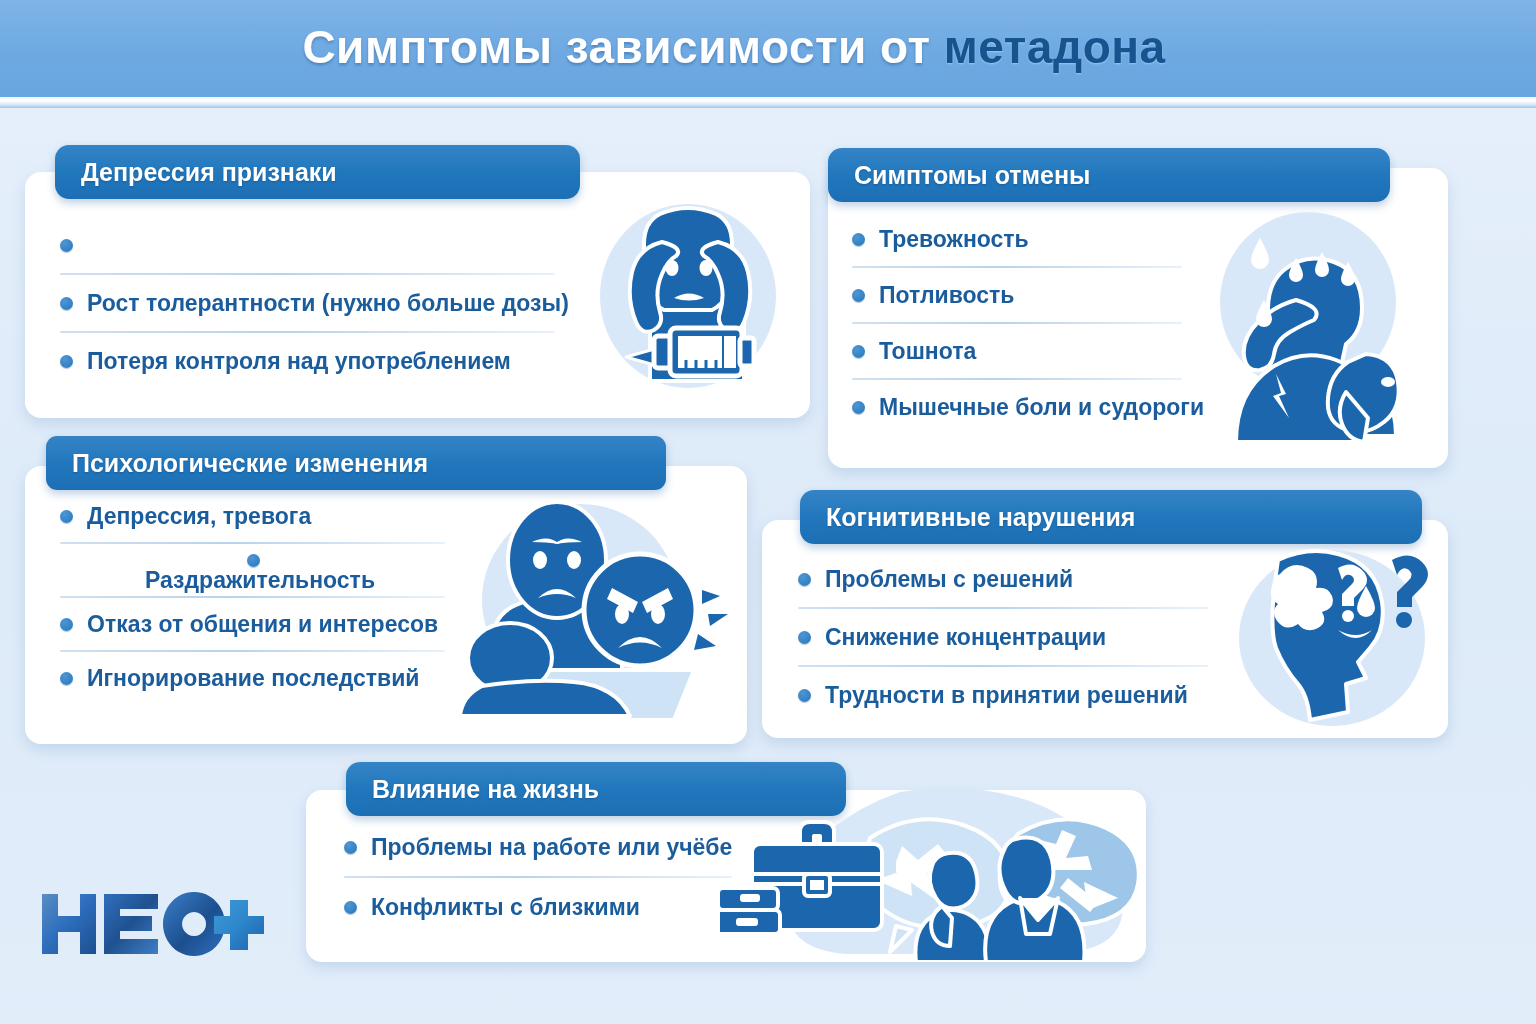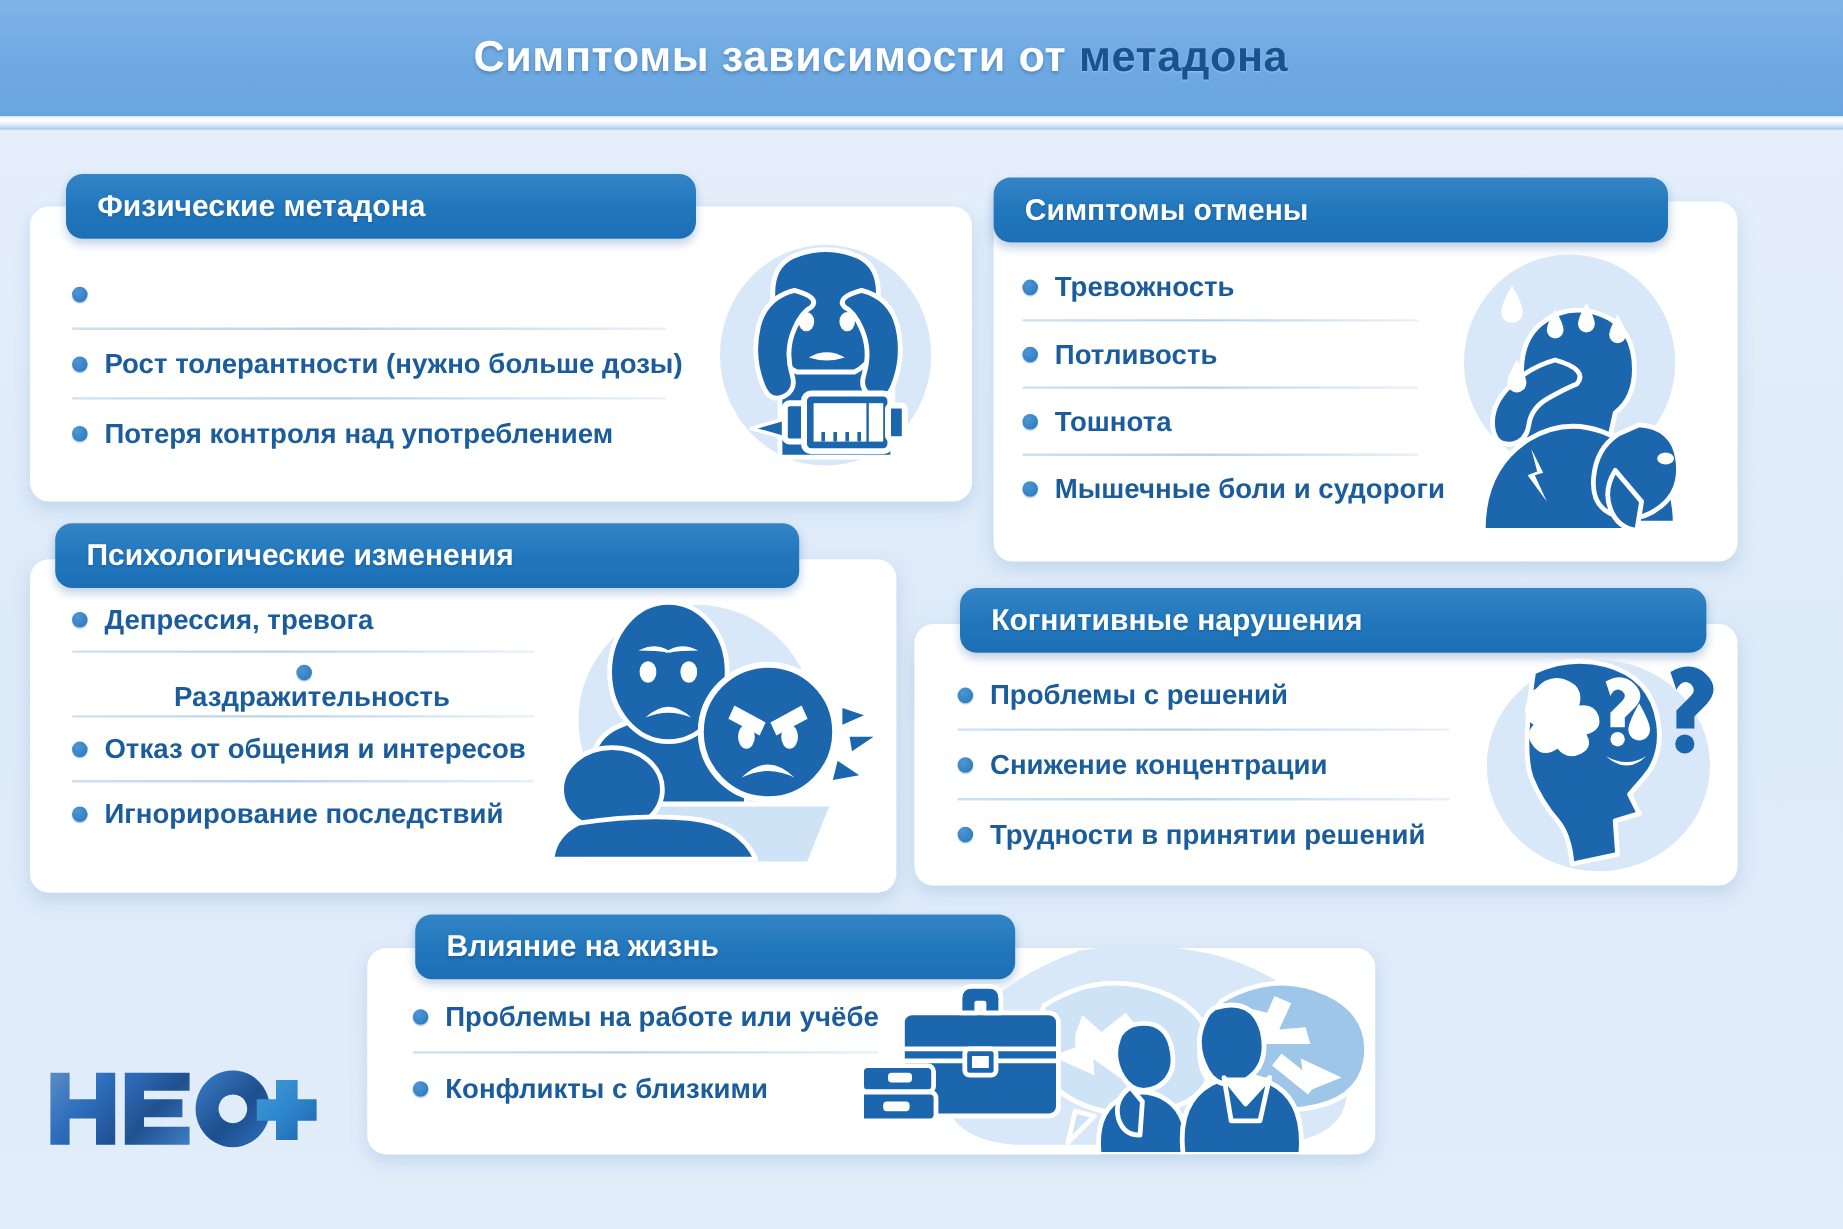--- a/index.html
+++ b/index.html
@@ -10,21 +10,21 @@
   }
   #page{position:relative;width:1536px;height:1024px;
     background:linear-gradient(180deg,#e6f0fb 0%,#ddeaf8 55%,#e2edfa 100%);}
 
   
   .header{position:absolute;left:0;top:0;width:1536px;height:97px;
     background:linear-gradient(180deg,#7fb4e7 0%,#6ea9e2 55%,#69a5e0 100%);}
   .header-strip{position:absolute;left:0;top:97px;width:1536px;height:11px;
     background:linear-gradient(180deg,#eef5fd 0%,#ffffff 35%,#cfe2f6 75%,#9cc5ea 100%);}
   .header-title{position:absolute;left:0;top:12px;width:1468px;text-align:center;
-    font-size:36px;font-weight:bold;letter-spacing:0.5px;line-height:70px;
+    font-size:46px;font-weight:bold;letter-spacing:0.5px;line-height:70px;
     color:#ffffff;text-shadow:0 2px 3px rgba(20,60,110,.35);white-space:nowrap;}
   .header-title .accent{color:#16538f;text-shadow:0 1px 2px rgba(255,255,255,.35);}
 
   
   .card{position:absolute;background:#ffffff;border-radius:16px;
     box-shadow:0 6px 14px rgba(90,140,195,.22);}
   .pill{position:absolute;height:54px;border-radius:14px;
     background:linear-gradient(180deg,#3484c6 0%,#2177bc 52%,#1d6fb4 100%);
     box-shadow:0 4px 8px rgba(40,100,165,.30);
     display:flex;align-items:center;padding:0 26px;box-sizing:border-box;}
@@ -55,21 +55,21 @@
 <div id="page">
 
   <div class="header"></div>
   <div class="header-strip"></div>
   <div class="header-title">
     <span>Симптомы зависимости от </span><span class="accent">метадона</span>
   </div>
 
   <div class="card" style="left:25px;top:172px;width:785px;height:246px;"></div>
   <div class="pill" style="left:55px;top:145px;width:525px;">
-    <span class="pill-text">Физические метадона</span>
+    <span class="pill-text">Депрессия признаки</span>
   </div>
 
   <div class="illus" style="left:588px;top:196px;width:200px;height:200px;">
     <svg width="200" height="200" viewBox="0 0 200 200">
       <ellipse cx="100" cy="100" rx="88" ry="92" fill="#d9e8f8"></ellipse>
       <g fill="#1b66ad" stroke="#ffffff" stroke-width="4" stroke-linejoin="round">
         <path d="M62 185 V120 q0-26 20-34 l10-4 h34 l10 4 q20 8 20 34 v65 z"></path>
         <path d="M72 18 q28-12 56 0 q16 8 16 30 v26 q0 30-20 40 h-48 q-20-10-20-40 V48 q0-22 16-30 z"></path>
         <path d="M74 46 q-24 6-30 30 q-6 26 4 50 q6 14 18 8 q10-6 6-18 q-6-20 2-38 q6-14 14-18 q8-8-14-14 z"></path>
         <path d="M130 46 q24 6 30 30 q6 26-4 50 q-6 14-18 8 q-10-6-6-18 q6-20-2-38 q-6-14-14-18 q-8-8 14-14 z"></path>
@@ -159,21 +159,21 @@
       <span class="row-text">Тошнота</span>
     </div>
     <div class="hr" style="margin:10px 0 10px 0;width:330px;"></div>
     <div class="row" style="height:34px;">
       <span class="dot"></span>
       <span class="row-text">Мышечные боли и судороги</span>
     </div>
   </div>
 
   <div class="card" style="left:25px;top:466px;width:722px;height:278px;"></div>
-  <div class="pill" style="left:46px;top:436px;width:620px;">
+  <div class="pill" style="left:46px;top:436px;width:620px;border-radius:11px;">
     <span class="pill-text">Психологические изменения</span>
   </div>
 
   <div class="illus" style="left:440px;top:490px;width:290px;height:235px;">
     <svg width="290" height="235" viewBox="0 0 290 235">
       <ellipse cx="140" cy="110" rx="98" ry="96" fill="#d9e8f8"></ellipse>
       <g fill="#1b66ad" stroke="#ffffff" stroke-width="4" stroke-linejoin="round">
         <path d="M52 205 V155 q0-30 24-40 l20-8 h42 l20 8 q24 10 24 40 v50 z"></path>
         <ellipse cx="117" cy="70" rx="49" ry="58"></ellipse>
       </g>

